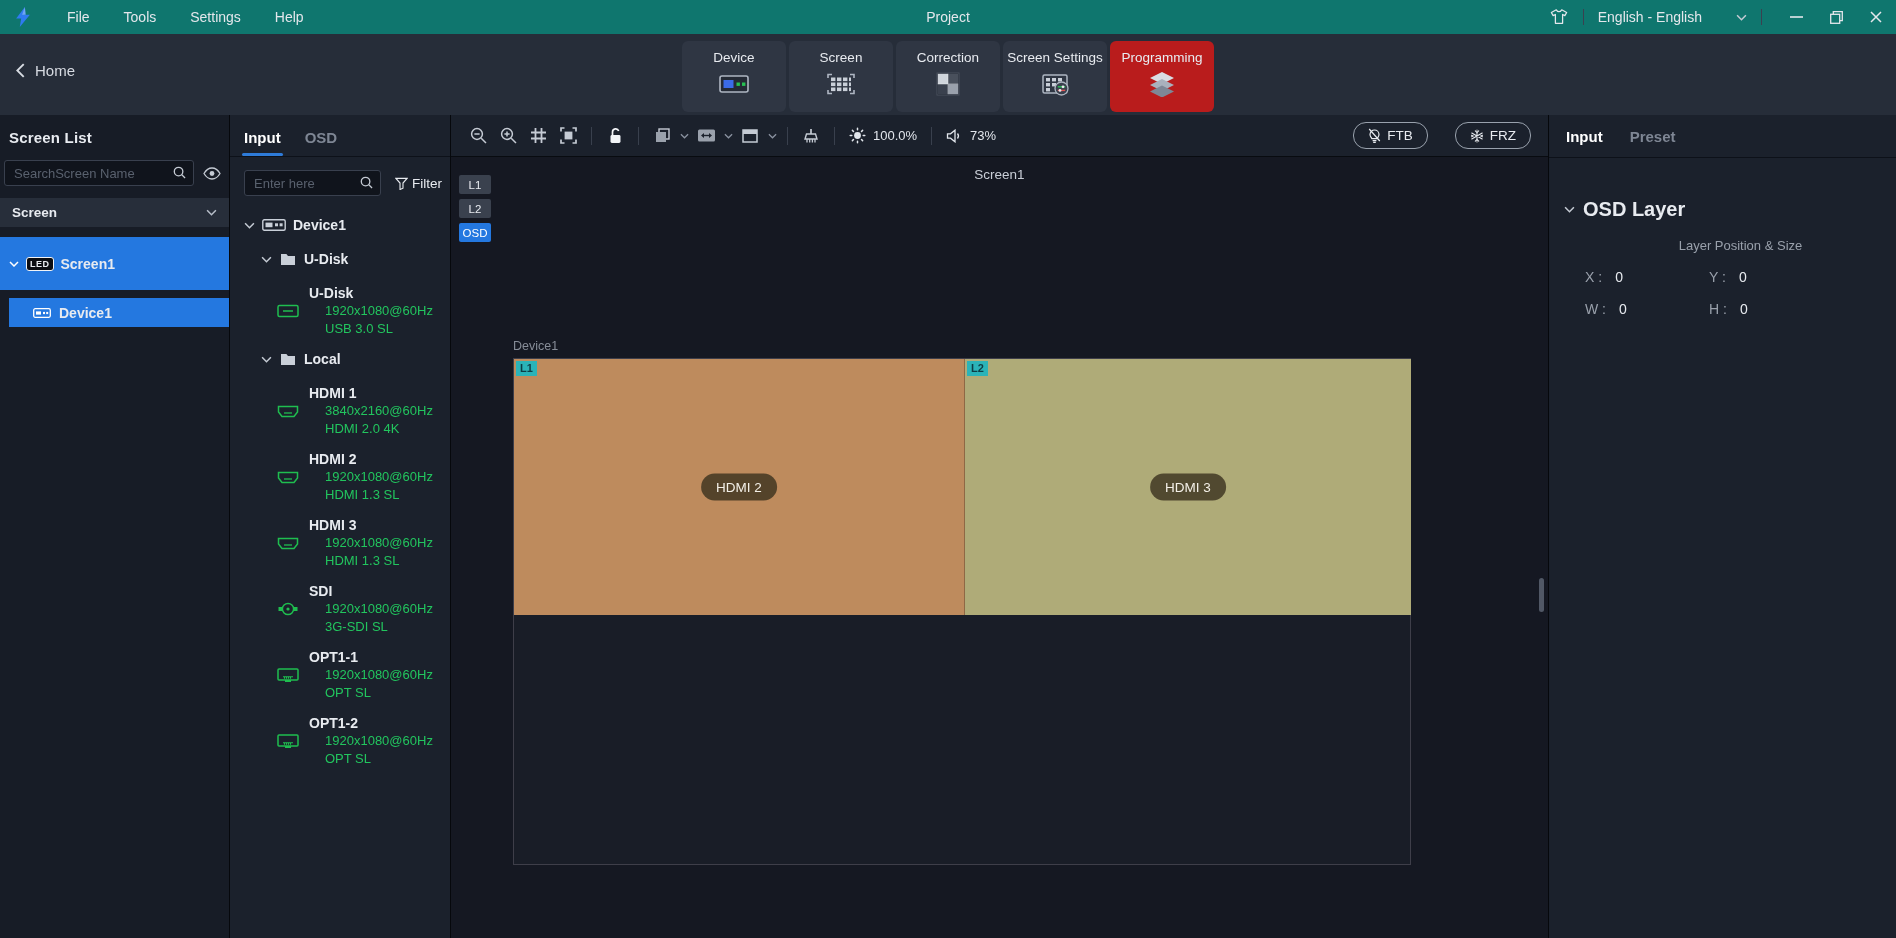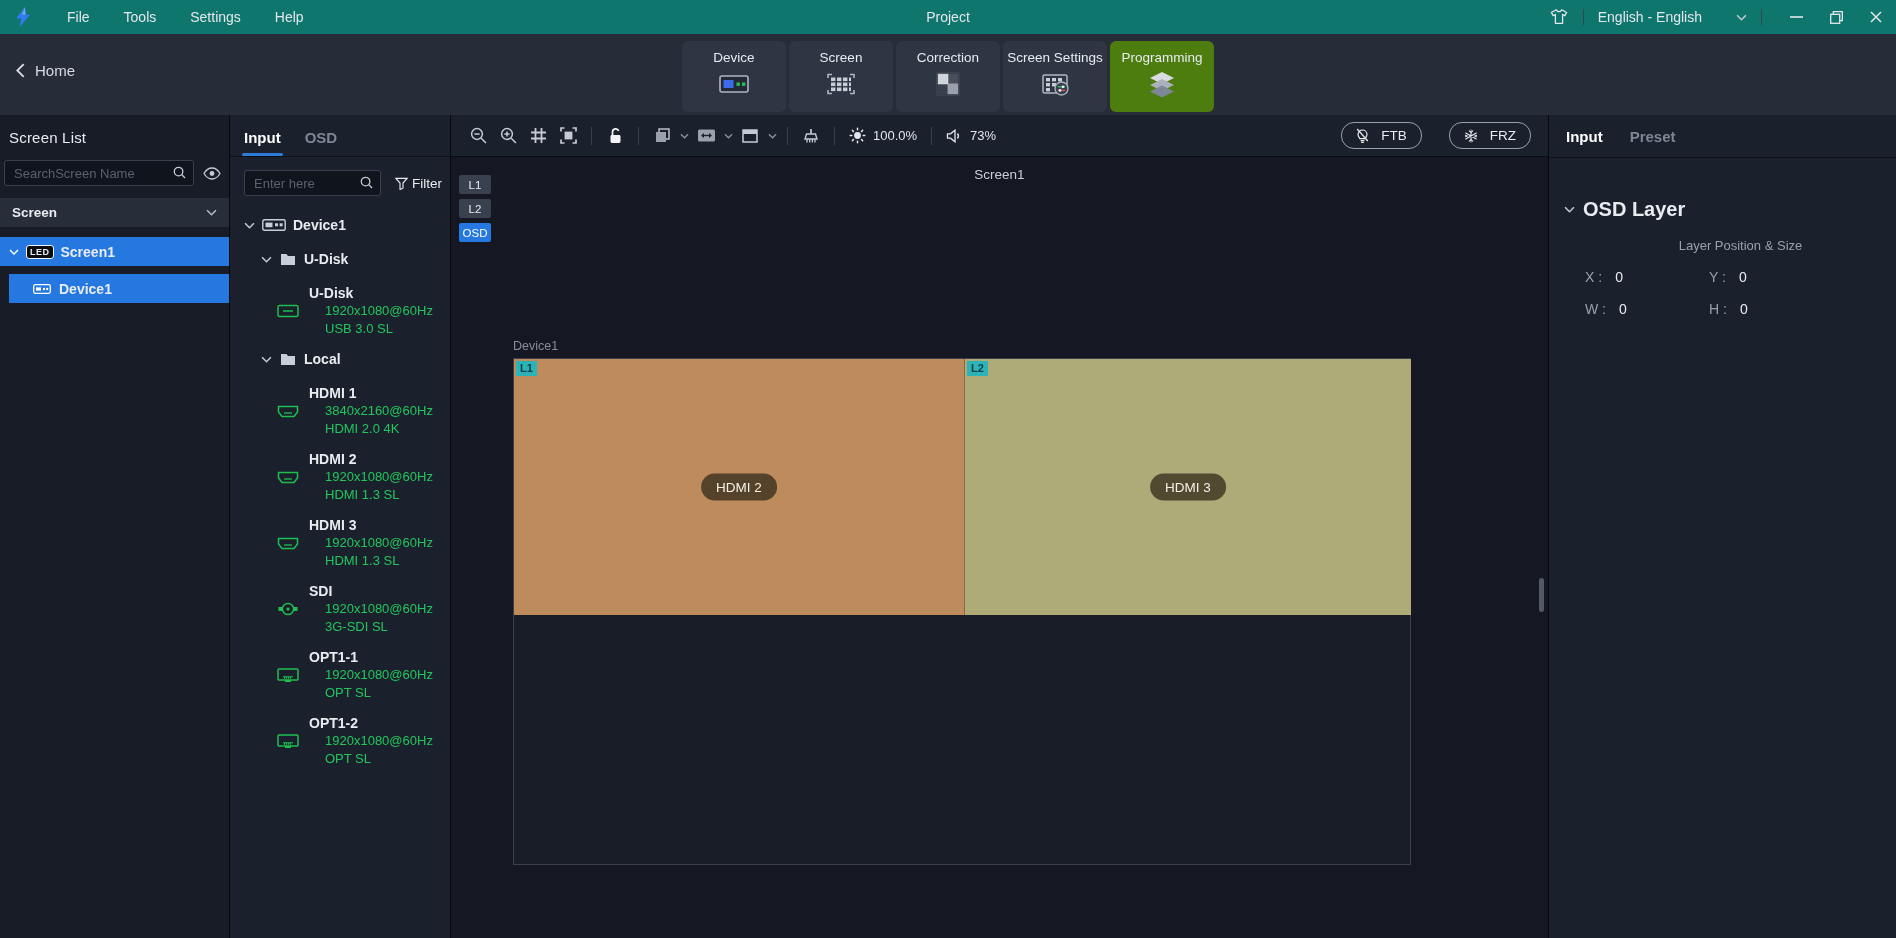--- a/index.html
+++ b/index.html
@@ -19,41 +19,41 @@
   .lang{display:flex;align-items:center;gap:34px;font-size:14px;color:#E4E7EC;}
   .winbtn{width:40px;height:34px;display:flex;align-items:center;justify-content:center;color:#E4E7EC;}
 
   
   .navbar{position:absolute;left:0;top:34px;width:100%;height:81px;background:#262D39;z-index:20;}
   .home{position:absolute;left:16px;top:28px;display:flex;align-items:center;gap:10px;
         font-size:15px;color:#D7DBE2;}
   .nav-tabs{position:absolute;left:50%;top:7px;transform:translateX(-50%);display:flex;gap:3px;}
   .nav-tab{width:104px;height:71px;background:#2F3643;border-radius:6px;display:flex;
            flex-direction:column;align-items:center;padding-top:9px;box-sizing:border-box;}
-  .nav-tab.active{background:#4d7c0f;}
+  .nav-tab.active{background:#b91c1c;}
   .nav-tab .ntlabel{font-size:13.5px;color:#E8EBF0;white-space:nowrap;}
   .nav-tab .nticon{margin-top:6px;}
 
   
   .screen-panel{position:absolute;left:0;top:115px;width:229px;bottom:0;background:#171C26;
                 border-right:1px solid #06080C;}
-  .panel-title{padding:14px 10px 0 9px;font-size:15px;font-weight:normal;letter-spacing:.2px;}
+  .panel-title{padding:14px 10px 0 9px;font-size:15px;font-weight:bold;letter-spacing:.2px;}
   .sl-search-row{display:flex;align-items:center;margin:14px 6px 0 4px;}
   .search-box{position:relative;flex:1;}
   .search-box input{width:100%;height:26px;box-sizing:border-box;background:#10141C;
       border:1px solid #39404E;border-radius:3px;color:#E8EBF0;padding:0 28px 0 9px;font-size:13px;
       font-family:"Liberation Sans",sans-serif;outline:none;}
   input::placeholder{color:#59616E;}
   .search-glass{position:absolute;right:8px;top:6px;}
   .eye-btn{margin-left:9px;margin-right:2px;}
   .screen-select{margin-top:12px;height:29px;background:#272E3A;display:flex;align-items:center;
                  padding:0 12px;font-size:13.5px;font-weight:bold;}
   .screen-select .chev{margin-left:auto;color:#B7BEC9;}
   .row-screen{margin-top:10px;height:29px;background:#2478E0;display:flex;align-items:center;
-              gap:7px;padding:0 9px;font-weight:bold;font-size:14px;}
+              gap:7px;padding:12px 9px;font-weight:bold;font-size:14px;}
   .row-device{margin:8px 0 0 9px;height:29px;background:#2478E0;display:flex;align-items:center;
               gap:8px;padding-left:24px;font-weight:bold;font-size:14px;}
   .led-badge{border:1px solid #F2F4F7;background:#0B0D12;border-radius:3px;font-size:9px;
              font-weight:bold;padding:1px 3px;letter-spacing:.5px;}
 
   
   .source-panel{position:absolute;left:230px;top:115px;width:220px;bottom:0;background:#1B212C;
                 border-right:1px solid #06080C;}
   .src-tabs{height:42px;border-bottom:1px solid #0D1119;display:flex;align-items:flex-end;
             padding:0 0 0 14px;gap:24px;box-sizing:border-box;}
@@ -80,21 +80,21 @@
   .canvas-col{position:absolute;left:451px;top:115px;width:1097px;bottom:0;background:#151822;}
   .canvas-toolbar{height:42px;background:#1B212C;border-bottom:1px solid #080B10;display:flex;
                   align-items:center;padding-left:12px;box-sizing:border-box;}
   .tb-ico{width:26px;height:26px;display:flex;align-items:center;justify-content:center;
           color:#C5CBD4;margin:0 2px;}
   .tb-div{width:1px;height:18px;background:#39404D;margin:0 8px;}
   .tb-chev{width:14px;height:26px;display:flex;align-items:center;justify-content:center;color:#8A92A0;}
   .tb-group{display:flex;align-items:center;gap:7px;margin:0 6px;font-size:13px;color:#E2E6EC;}
   .tb-right-btns{margin-left:auto;display:flex;gap:27px;margin-right:17px;}
   .pill-btn{height:25px;border:1px solid #99A1AD;border-radius:13px;display:flex;align-items:center;
-            gap:12px;padding:0 14px;font-size:13.5px;color:#E8EBF0;}
+            gap:6px;padding:0 14px;font-size:13.5px;color:#E8EBF0;}
   .canvas-area{position:relative;height:calc(100% - 42px);overflow:hidden;}
   .canvas-screen-label{position:absolute;top:10px;left:0;width:100%;text-align:center;
                        font-size:13.5px;color:#C9CED7;}
   .layer-btns{position:absolute;left:8px;top:18px;display:flex;flex-direction:column;gap:5px;}
   .layer-btn{min-width:32px;height:19px;background:#3A414E;border-radius:2px;display:flex;
              align-items:center;justify-content:center;font-size:11.5px;color:#E8EBF0;padding:0 3px;box-sizing:border-box;}
   .layer-btn.active{background:#2478E0;color:#FFFFFF;}
   .device-canvas-label{position:absolute;left:62px;top:182px;font-size:12.5px;color:#878D98;}
   .screen-rect{position:absolute;left:62px;top:201px;width:898px;height:507px;background:#191D27;
                border:1px solid #3E3E49;box-sizing:border-box;}

